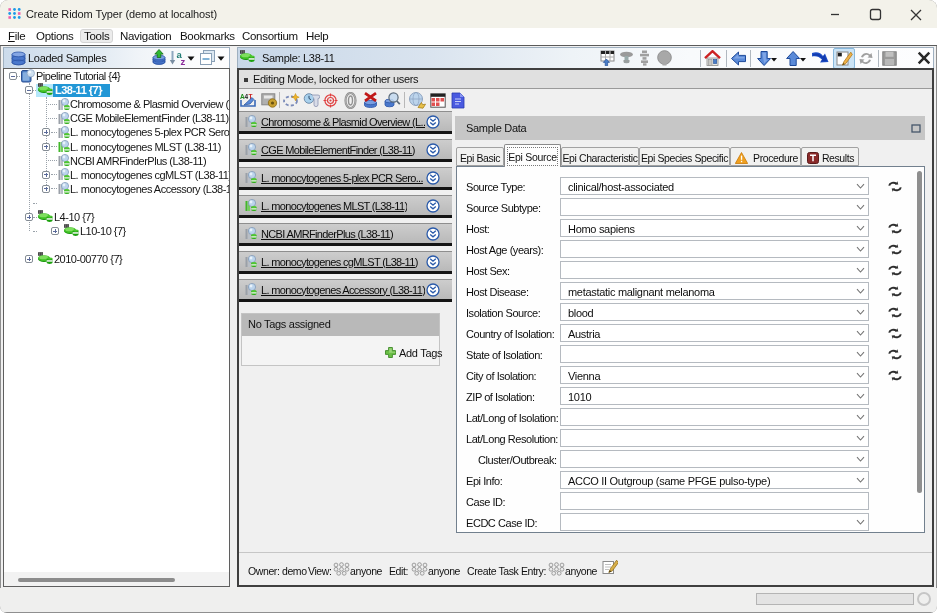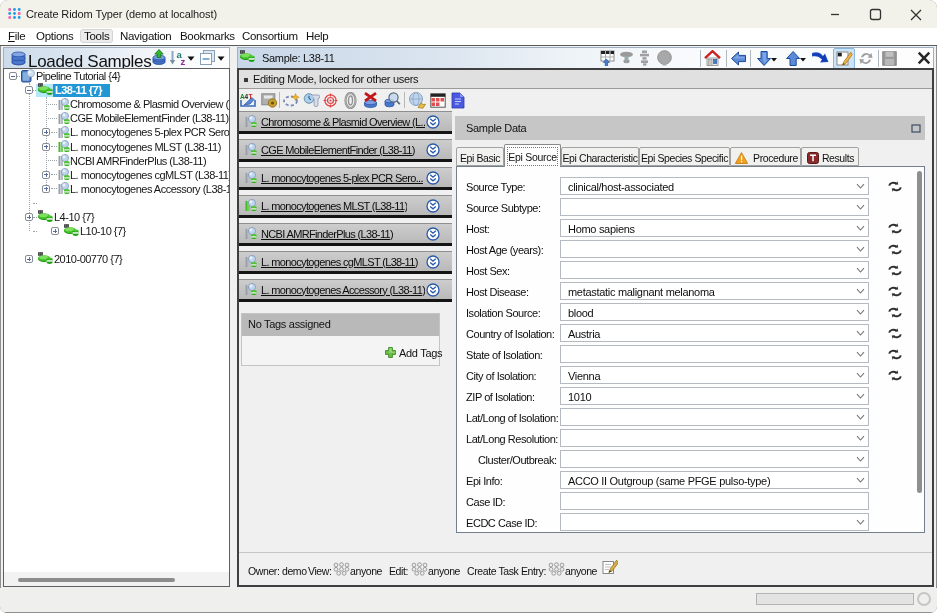--- a/index.html
+++ b/index.html
@@ -13,21 +13,21 @@
   #title{position:absolute;left:26px;top:8px;font-size:11px;letter-spacing:-0.1px;color:#1b1b1b;}
   #menubar{position:absolute;left:0;top:28px;width:100%;height:17px;background:#ffffff;}
   #menubar .mi{position:absolute;top:2px;font-size:11.5px;letter-spacing:-0.3px;color:#111;text-align:right;}
   #menuline{position:absolute;left:0;top:45px;width:100%;height:1px;background:#5a5a5a;}
   
   #lp-head{position:absolute;left:3px;top:47px;width:227px;height:21px;
     background:linear-gradient(to right,#ccdbeb 0%,#dde7f1 35%,#f0f4f8 60%,#fbfcfd 85%,#fdfdfe 100%);
     border:1px solid #9fb0c0;border-bottom:none;}
   #lp-body{position:absolute;left:3px;top:68px;width:227px;height:519px;background:#fff;
     border:1px solid #5f5f5f;overflow:hidden;}
-  #lp-title{position:absolute;left:24px;top:4px;font-size:17px;letter-spacing:-0.3px;color:#111;}
+  #lp-title{position:absolute;left:24px;top:4px;font-size:11px;letter-spacing:-0.3px;color:#111;}
   .trow{position:absolute;height:14px;font-size:11px;letter-spacing:-0.5px;color:#161616;white-space:nowrap;}
   .trow span{position:absolute;top:1px;}
   .dashv{position:absolute;width:0;border-left:1px dotted #9aa2aa;}
   .dashh{position:absolute;height:0;border-top:1px dotted #9aa2aa;}
   .expander{position:absolute;width:8px;height:8px;background:#fff;border:1px solid #848c94;
     border-radius:2px;}
   .expander:after{content:"";position:absolute;left:1px;top:2.5px;width:4px;height:1px;background:#5a6a9a;}
   .expander.plus:before{content:"";position:absolute;left:2.5px;top:1px;width:1px;height:4px;background:#5a6a9a;}
   
   #rp-head{position:absolute;left:237px;top:47px;width:697px;height:21px;

